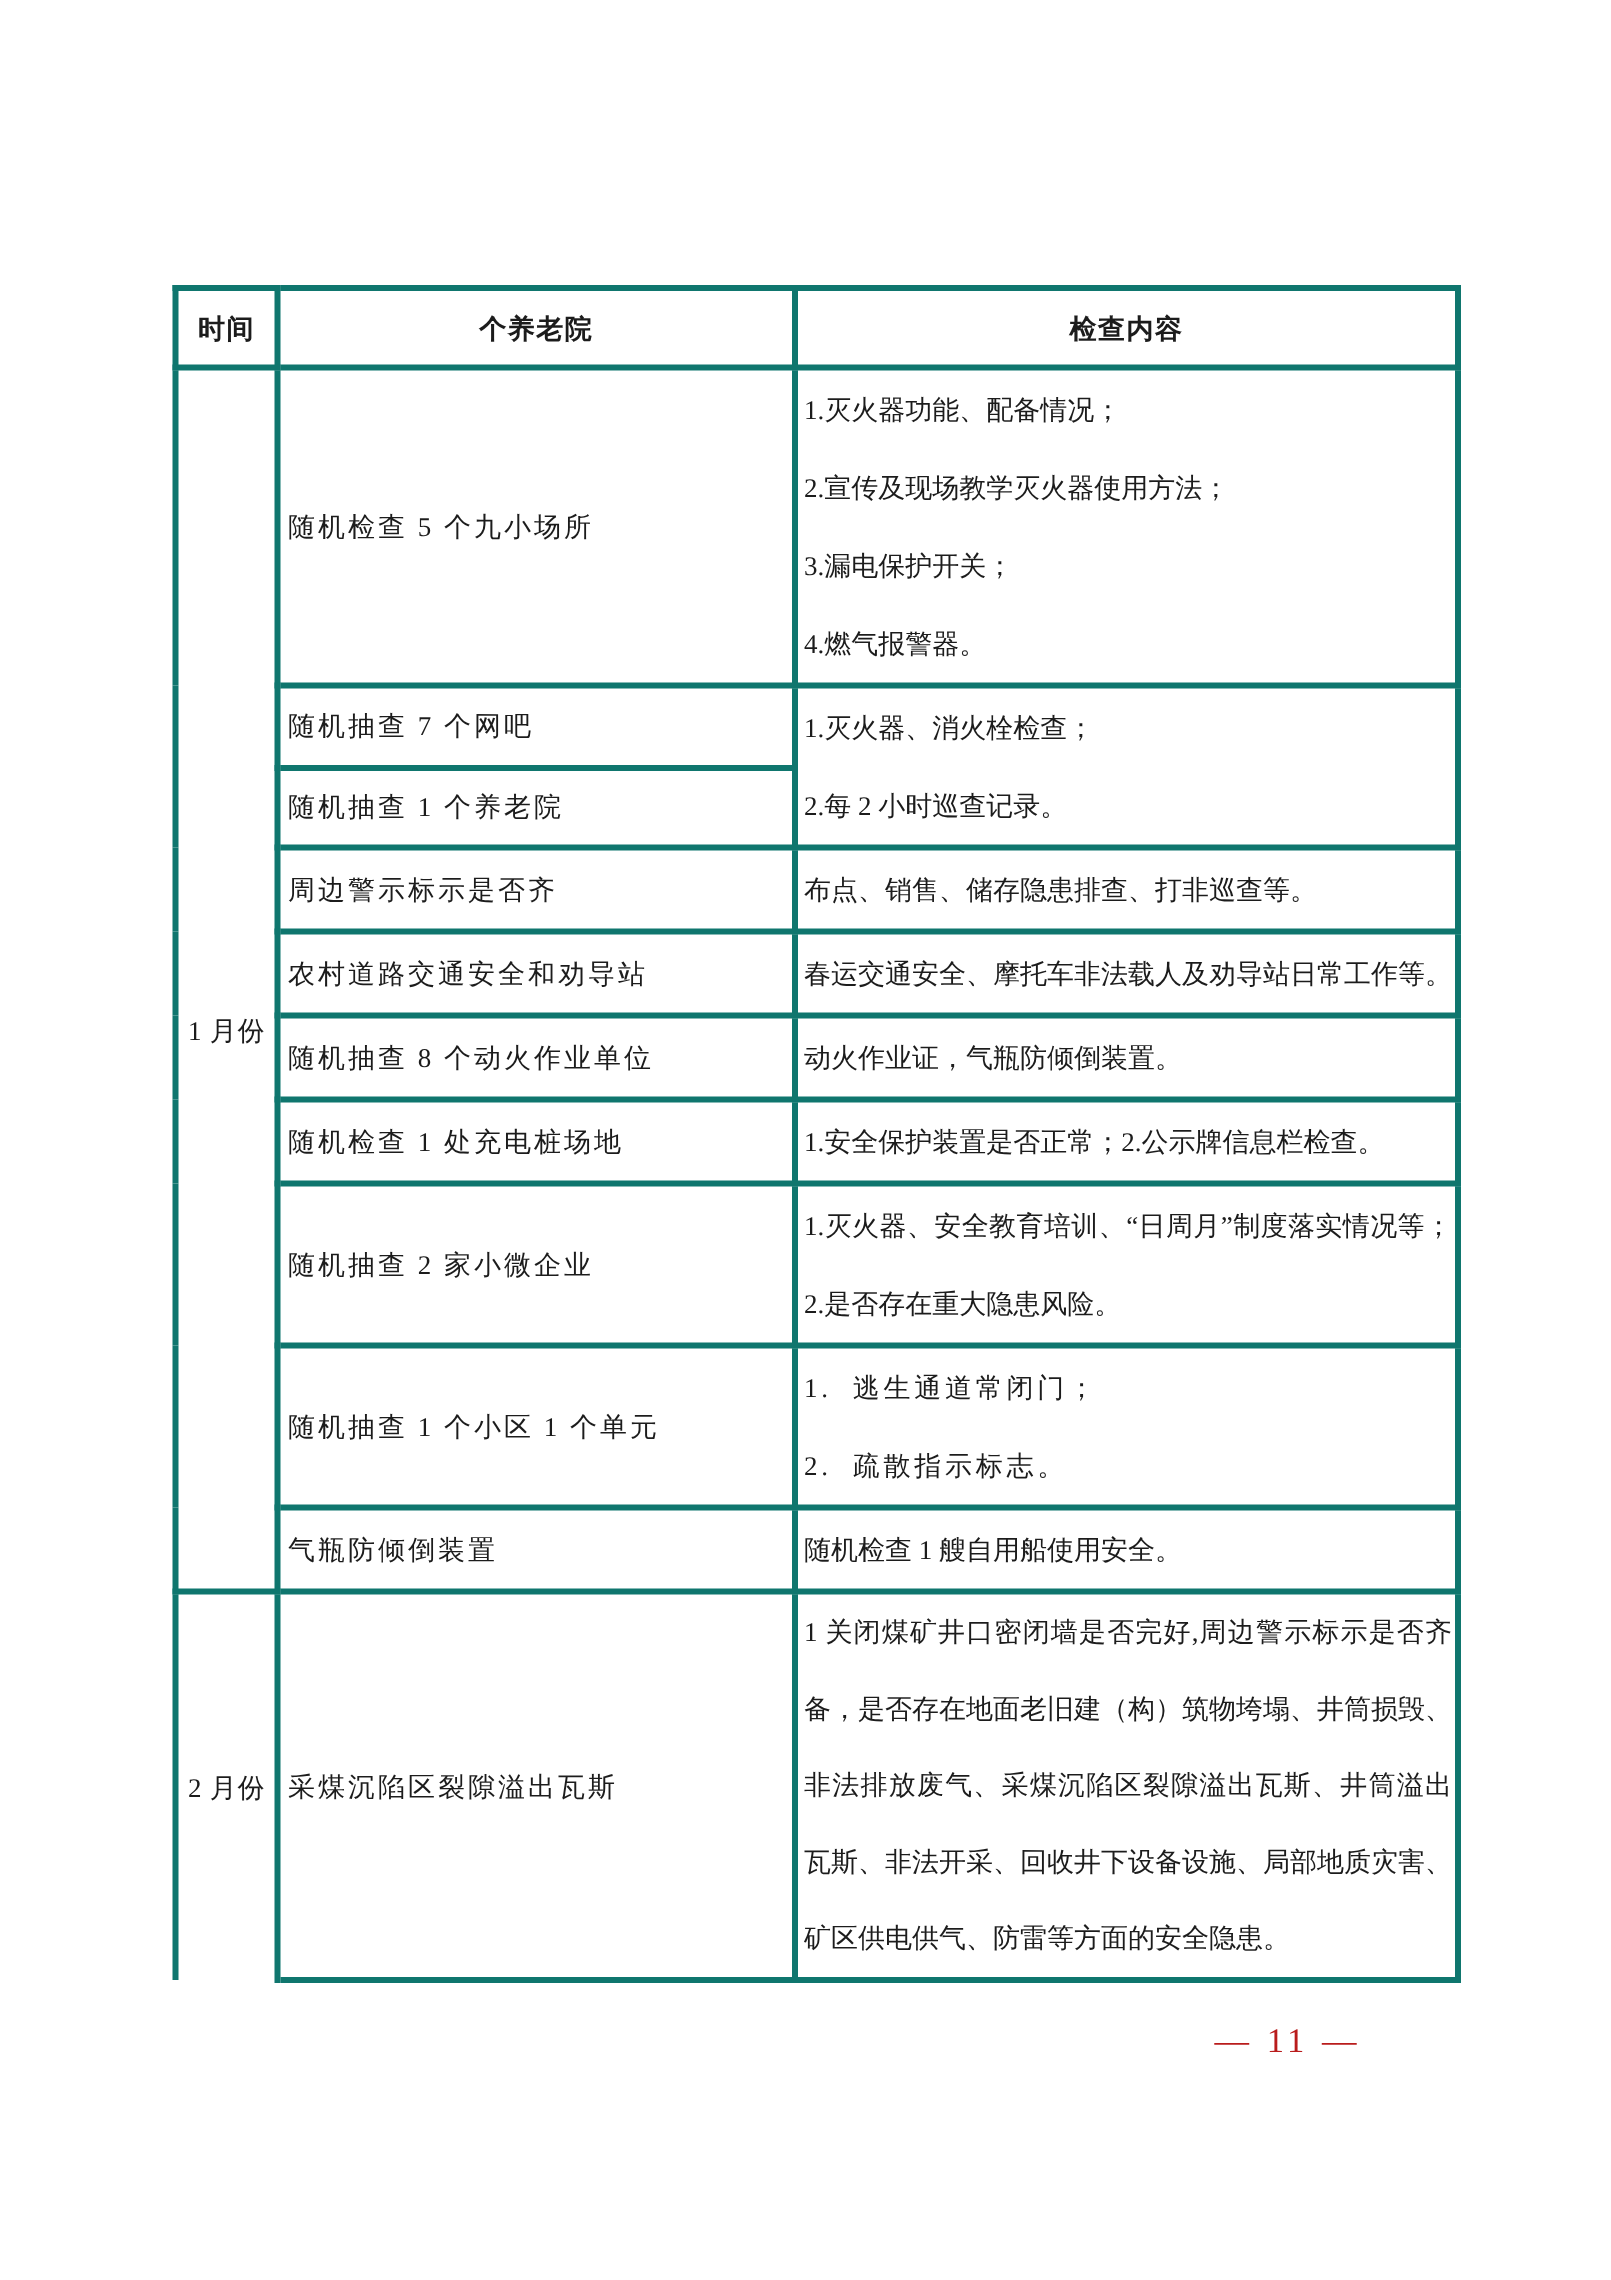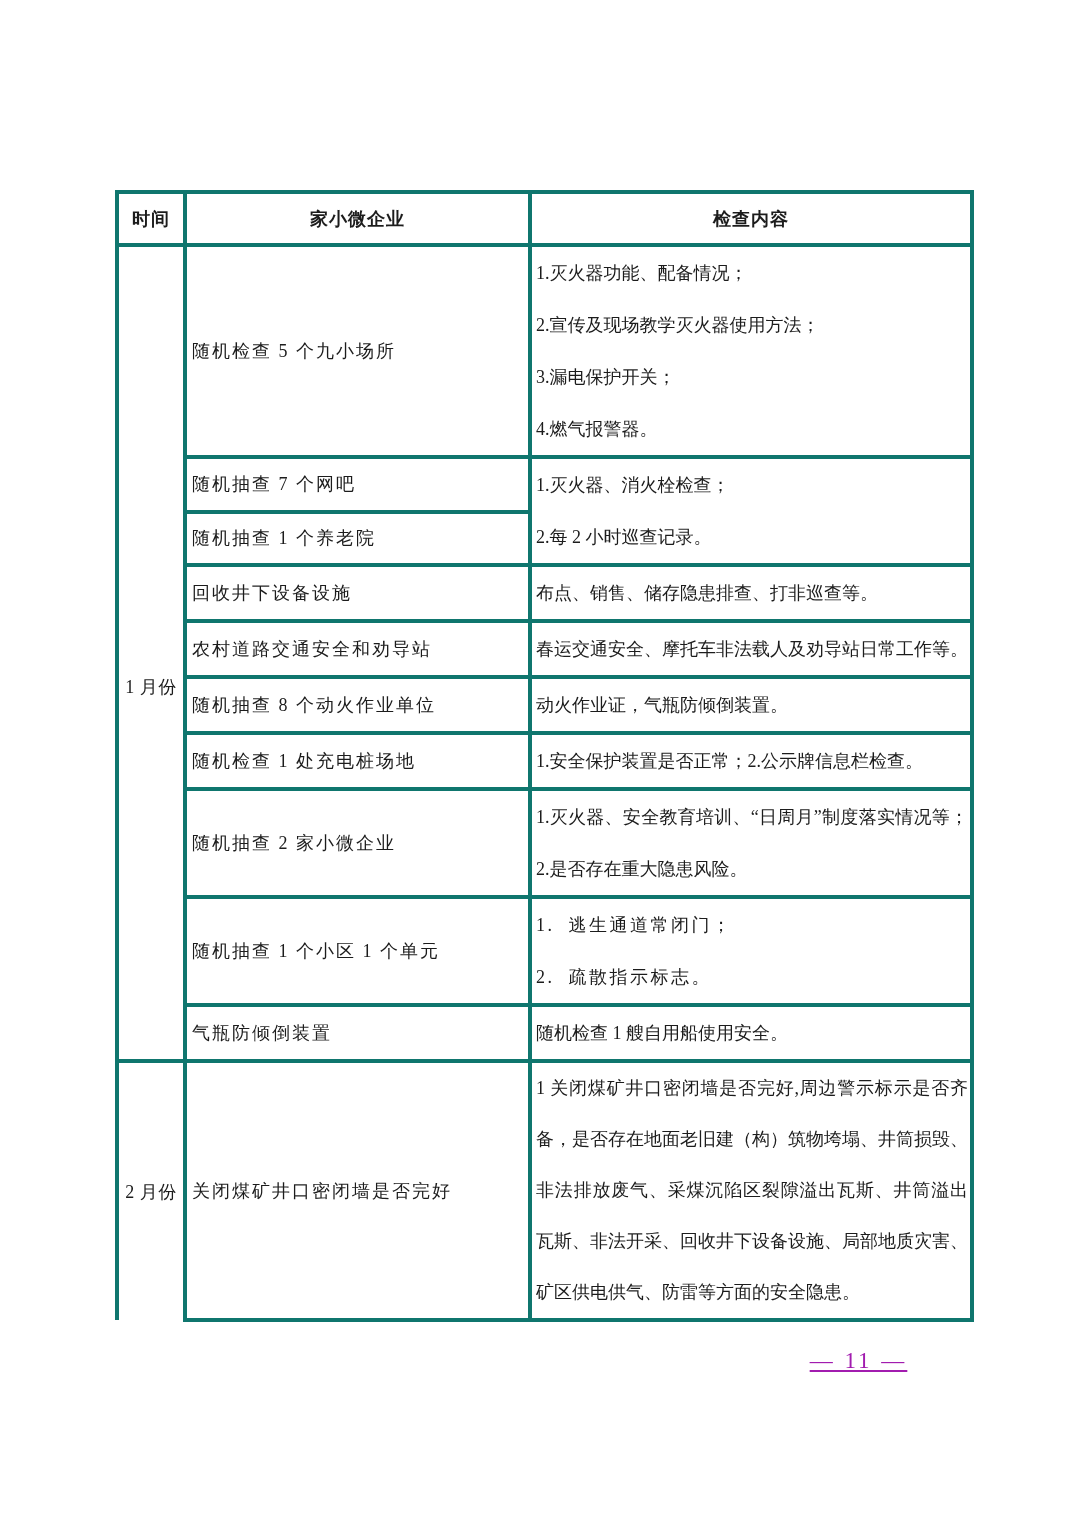--- a/index.html
+++ b/index.html
@@ -69,39 +69,38 @@
   tr.h258 { height: 258px; }
   td.nb { border-bottom: none; }
   .pagenum {
     position: absolute;
     left: 756px;
     top: 1348px;
     width: 205px;
     text-align: center;
     font-size: 23px;
     letter-spacing: 3px;
-    color: #a21caf;
-    text-decoration: underline;
+    color: #b91c1c;
   }
 </style>
 </head>
 <body>
 
 <div class="sheet">
   <table class="insp">
     <colgroup>
       <col class="c-time">
         <col class="c-unit">
         <col class="c-content">
     </colgroup>
 
     <tbody>
         <tr class="hdr h53">
       <td>时间</td>
-      <td>家小微企业</td>
+      <td>个养老院</td>
       <td>检查内容</td>
     </tr>
 
     <tr class="h207">
       <td class="time" rowspan="10">
         <span class="nudge">1 月份</span>
       </td>
       <td class="unit">随机检查 5 个九小场所</td>
       <td class="content">
         <div class="line">1.灭火器功能、配备情况；</div>
@@ -117,21 +116,21 @@
         <div class="line">1.灭火器、消火栓检查；</div>
         <div class="line">2.每 2 小时巡查记录。</div>
       </td>
     </tr>
 
     <tr class="h53">
       <td class="unit">随机抽查 1 个养老院</td>
     </tr>
 
     <tr class="h55">
-      <td class="unit">回收井下设备设施</td>
+      <td class="unit">周边警示标示是否齐</td>
       <td class="content">
         <div class="line">布点、销售、储存隐患排查、打非巡查等。</div>
       </td>
     </tr>
 
     <tr class="h53">
       <td class="unit">农村道路交通安全和劝导站</td>
       <td class="content">
         <div class="line j">春运交通安全、摩托车非法载人及劝导站日常工作等。</div>
       </td>
@@ -171,21 +170,21 @@
       <td class="unit">气瓶防倾倒装置</td>
       <td class="content">
         <div class="line">随机检查 1 艘自用船使用安全。</div>
       </td>
     </tr>
 
     <tr class="h258 r11">
       <td class="time nb">
         <span>2 月份</span>
       </td>
-      <td class="unit">关闭煤矿井口密闭墙是否完好</td>
+      <td class="unit">采煤沉陷区裂隙溢出瓦斯</td>
       <td class="content">
         <div class="line j">1 关闭煤矿井口密闭墙是否完好,周边警示标示是否齐</div>
         <div class="line j">备，是否存在地面老旧建（构）筑物垮塌、井筒损毁、</div>
         <div class="line j">非法排放废气、采煤沉陷区裂隙溢出瓦斯、井筒溢出</div>
         <div class="line j">瓦斯、非法开采、回收井下设备设施、局部地质灾害、</div>
         <div class="line">矿区供电供气、防雷等方面的安全隐患。</div>
       </td>
     </tr>
   </tbody>
     </table>

